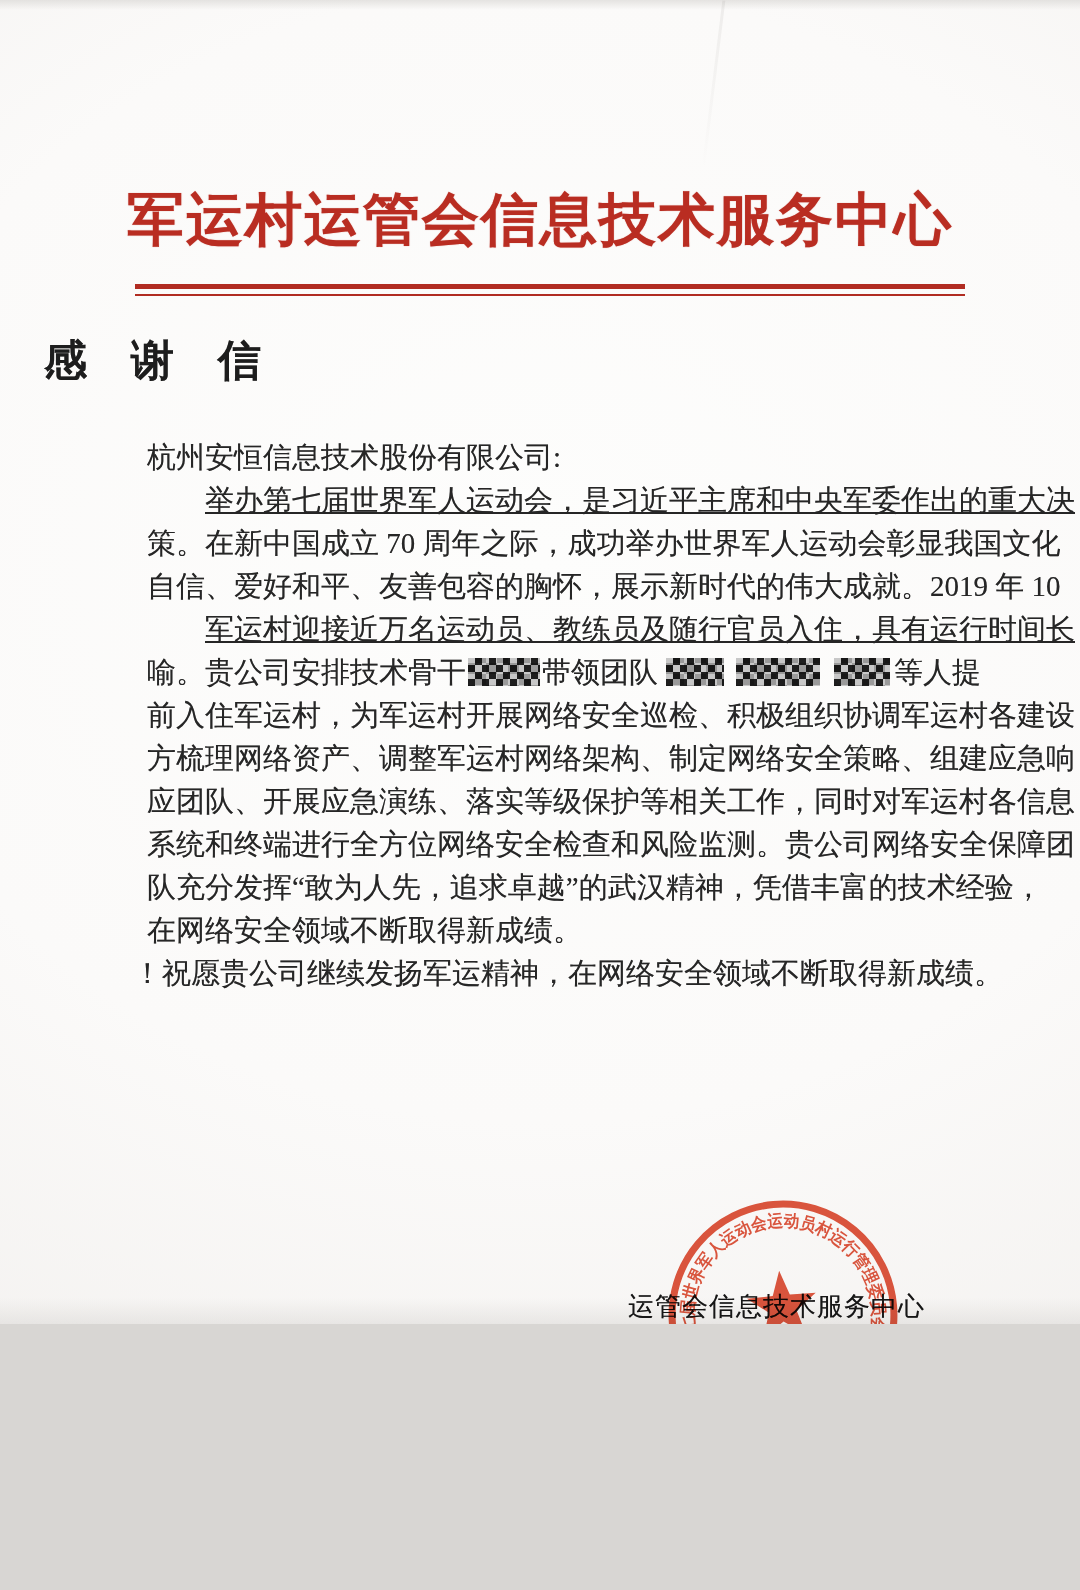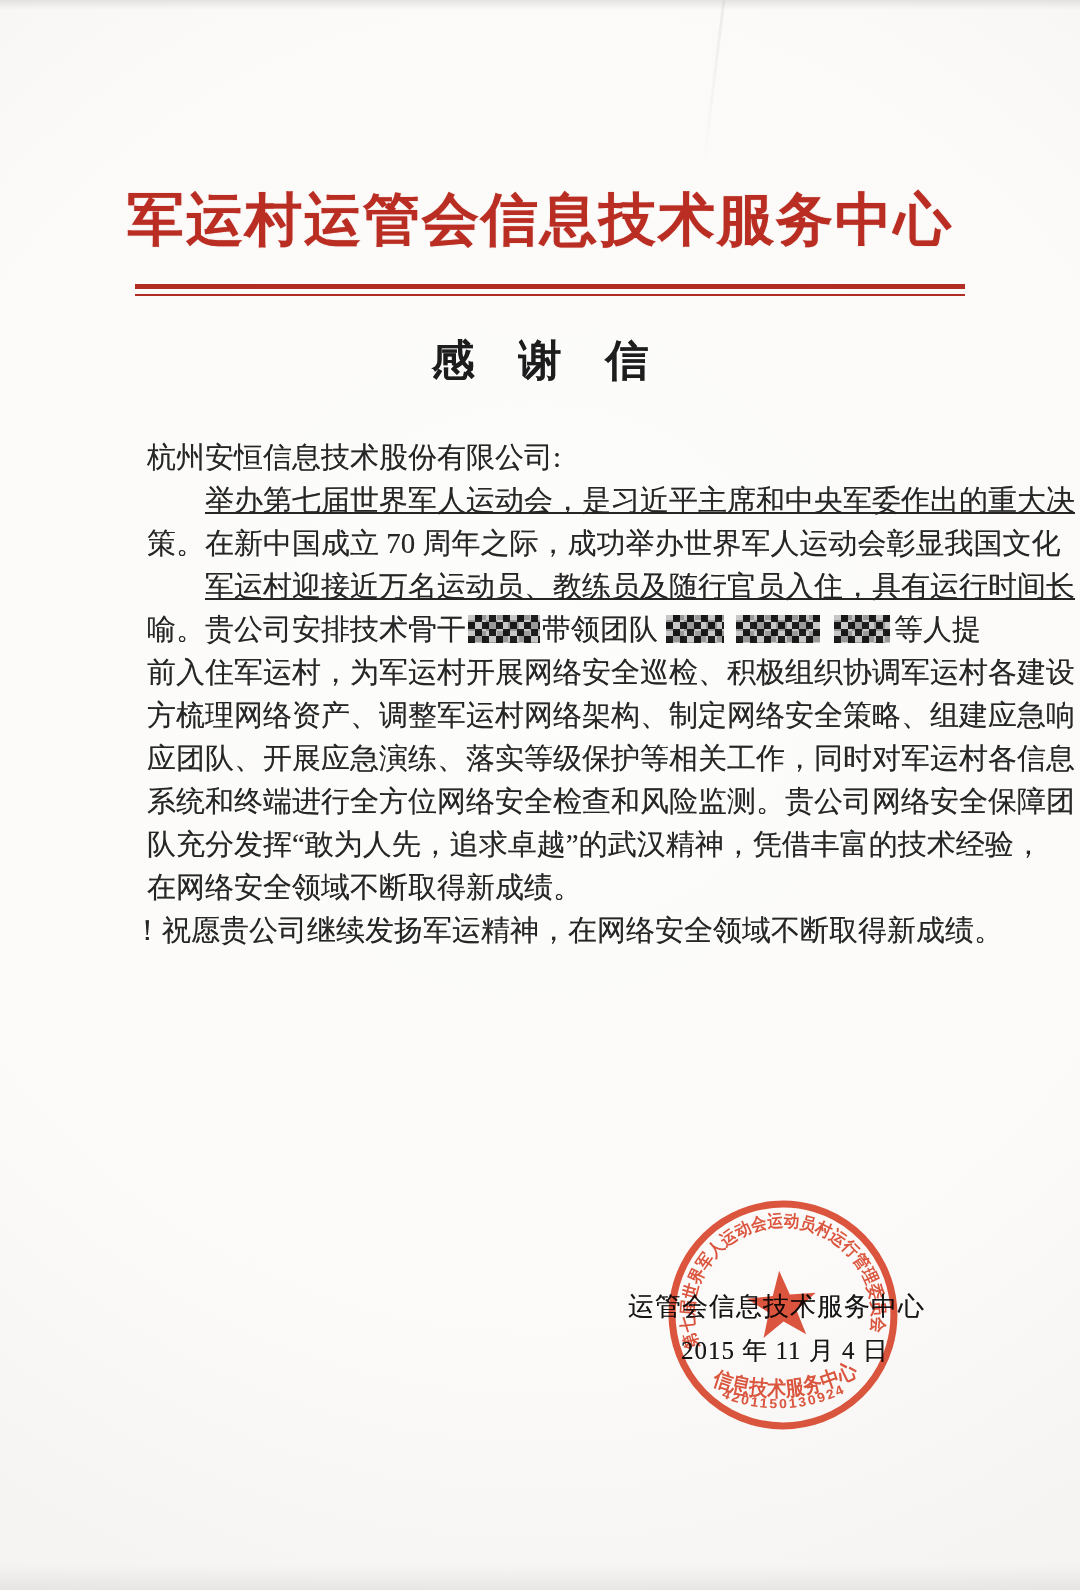--- a/index.html
+++ b/index.html
@@ -1,18 +1,18 @@
 <!DOCTYPE html>
 <html><head>
 <meta charset="utf-8">
 <style>
   html,body{margin:0;padding:0;background:#d8d6d3;}
   .page{
     position:relative;
-    width:1080px;height:1590px;
+    width:1080px;height:1324px;
     margin:0 auto;
     overflow:hidden;
     font-family:"Liberation Serif","DejaVu Serif",serif;
     background:
       linear-gradient(180deg, rgba(210,208,205,.55) 0px, rgba(210,208,205,0) 10px),
       linear-gradient(0deg, rgba(214,212,209,.45) 0px, rgba(214,212,209,0) 26px),
       radial-gradient(140% 95% at 50% 42%, #fdfdfc 0%, #fbfaf9 45%, #f2f0ee 82%, #e9e7e4 100%);
   }
   .crease{
     position:absolute;left:712px;top:0;width:3px;height:170px;
@@ -29,21 +29,21 @@
     text-shadow:0 0 1px rgba(185,45,34,.55);
     white-space:nowrap;
   }
   .rule{
     position:absolute;top:284px;left:135px;width:830px;height:5px;
     border-top:5px solid #b12c22;
     border-bottom:2px solid #b12c22;
   }
   .letter-title{
     position:absolute;top:332px;left:0;width:100%;
-    text-align:center;
+    text-align:left;
     font-size:43px;font-weight:bold;
     letter-spacing:44px;padding-left:44px;box-sizing:border-box;
     color:#1d1d1d;
     text-shadow:0 0 .5px rgba(0,0,0,.5);
     white-space:nowrap;
   }
   
   .body-block{
     position:absolute;top:436px;left:147px;width:833px;
     font-size:29px;line-height:43px;
@@ -96,20 +96,21 @@
   <div class="org-title">军运村运管会信息技术服务中心</div>
 
   <div class="rule"></div>
 
   <div class="letter-title">感谢信</div>
 
   <div class="body-block">
     <div class="line">杭州安恒信息技术股份有限公司:</div>
     <div class="line indent">举办第七届世界军人运动会，是习近平主席和中央军委作出的重大决</div>
     <div class="line">策。在新中国成立 70 周年之际，成功举办世界军人运动会彰显我国文化</div>
+    <div class="line">自信、爱好和平、友善包容的胸怀，展示新时代的伟大成就。2019 年 10</div>
     <div class="line indent">军运村迎接近万名运动员、教练员及随行官员入住，具有运行时间长</div>
     <div class="line"><span>喻。贵公司安排技术骨干</span><span class="rd rd1"></span><span>带领团队</span><span class="rd rd2"></span><span class="rd rd3"></span><span class="rd rd4"></span><span>等人提</span></div>
     <div class="line">前入住军运村，为军运村开展网络安全巡检、积极组织协调军运村各建设</div>
     <div class="line">方梳理网络资产、调整军运村网络架构、制定网络安全策略、组建应急响</div>
     <div class="line">应团队、开展应急演练、落实等级保护等相关工作，同时对军运村各信息</div>
     <div class="line">系统和终端进行全方位网络安全检查和风险监测。贵公司网络安全保障团</div>
     <div class="line">队充分发挥“敢为人先，追求卓越”的武汉精神，凭借丰富的技术经验，</div>
     <div class="line">在网络安全领域不断取得新成绩。</div>
     <div class="line hang">！祝愿贵公司继续发扬军运精神，在网络安全领域不断取得新成绩。</div>
   </div>

